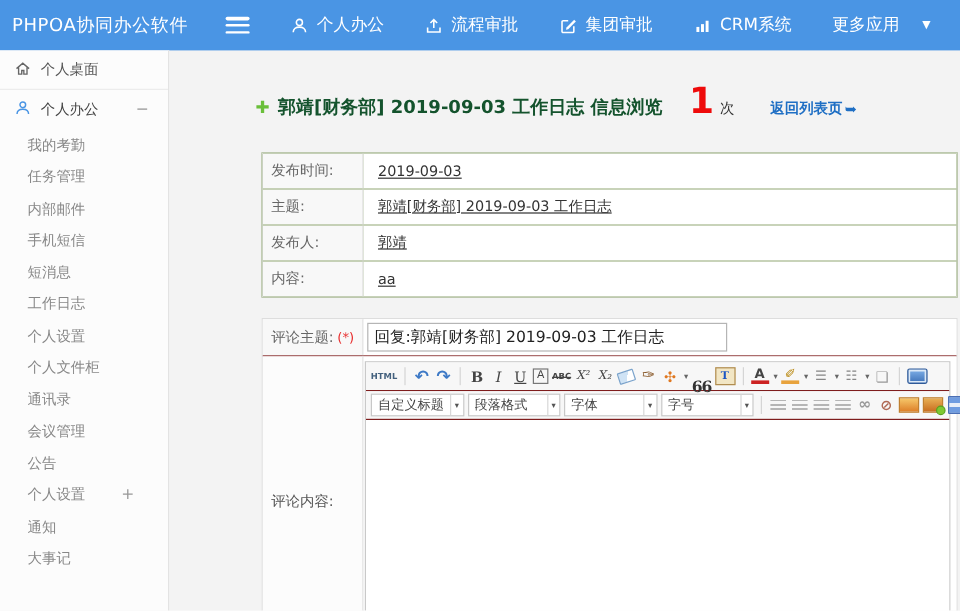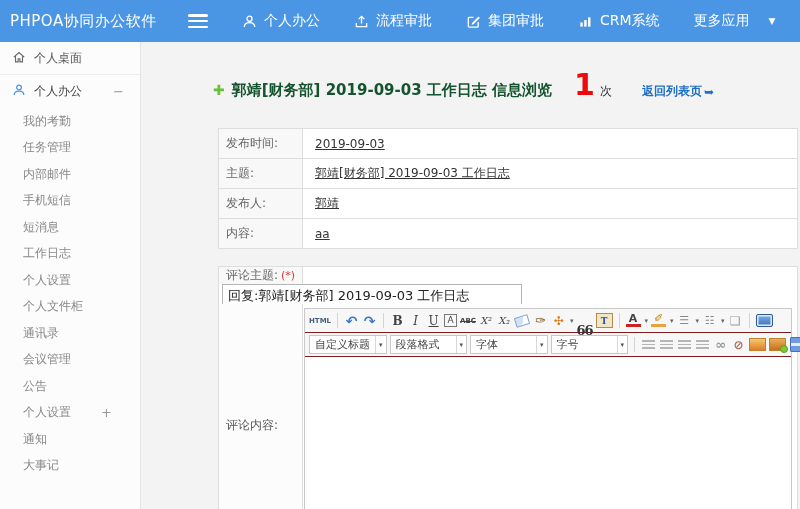--- a/index.html
+++ b/index.html
@@ -34,21 +34,21 @@
   .back-link{margin-left:30px;font-size:12px;font-weight:bold;color:#1f6fc4;cursor:pointer;text-decoration:none;display:inline-flex;align-items:center;gap:2px;}
 
   .content{margin-left:77px;width:580px;}
   .tbl{margin-top:28px;border:1px solid #ddd;background:#4d7c0f;}
   .row{display:flex;height:29px;border-bottom:1px solid #ddd;}
   .row:last-child{border-bottom:none;}
   .lbl{width:76px;flex:none;background:#f8f8f8;border-right:1px solid #ddd;display:flex;align-items:center;padding-left:7px;color:#666;font-size:12px;}
   .val{flex:1;display:flex;align-items:center;padding-left:12px;color:#333;font-size:12px;background:#fff;text-decoration:underline;}
 
   .tbl2{margin-top:17px;border:1px solid #ddd;background:#fff;}
-  .frow1{display:flex;height:30px;border-bottom:7px solid #7f1d1d;flex-direction:column;}
+  .frow1{display:flex;height:30px;border-bottom:1px solid #7f1d1d;}
   .req{color:#e83030;margin-left:3px;font-size:11px;}
   .subj-cell{flex:1;display:flex;align-items:center;padding-left:3px;background:#fff;}
   .subj-input{width:288px;height:20px;border:1px solid #b5b5b5;font-size:13px;color:#222;padding:1px 5px;font-family:inherit;}
   .frow2{display:flex;min-height:236px;}
   .lbl2{width:76px;flex:none;background:#fcfcfc;border-right:1px solid #ddd;display:flex;align-items:center;padding-left:7px;color:#555;font-size:12px;}
   .ed-cell{flex:1;background:#fff;padding:4px 0 0 1px;}
 
   
   .ed{width:488px;border:1px solid #c9c9c9;background:#fff;box-sizing:border-box;}
   .tbrow{height:23px;background:#f7f7f7;border-bottom:1px solid #7f1d1d;display:flex;align-items:center;padding:0 4px;gap:3px;}

